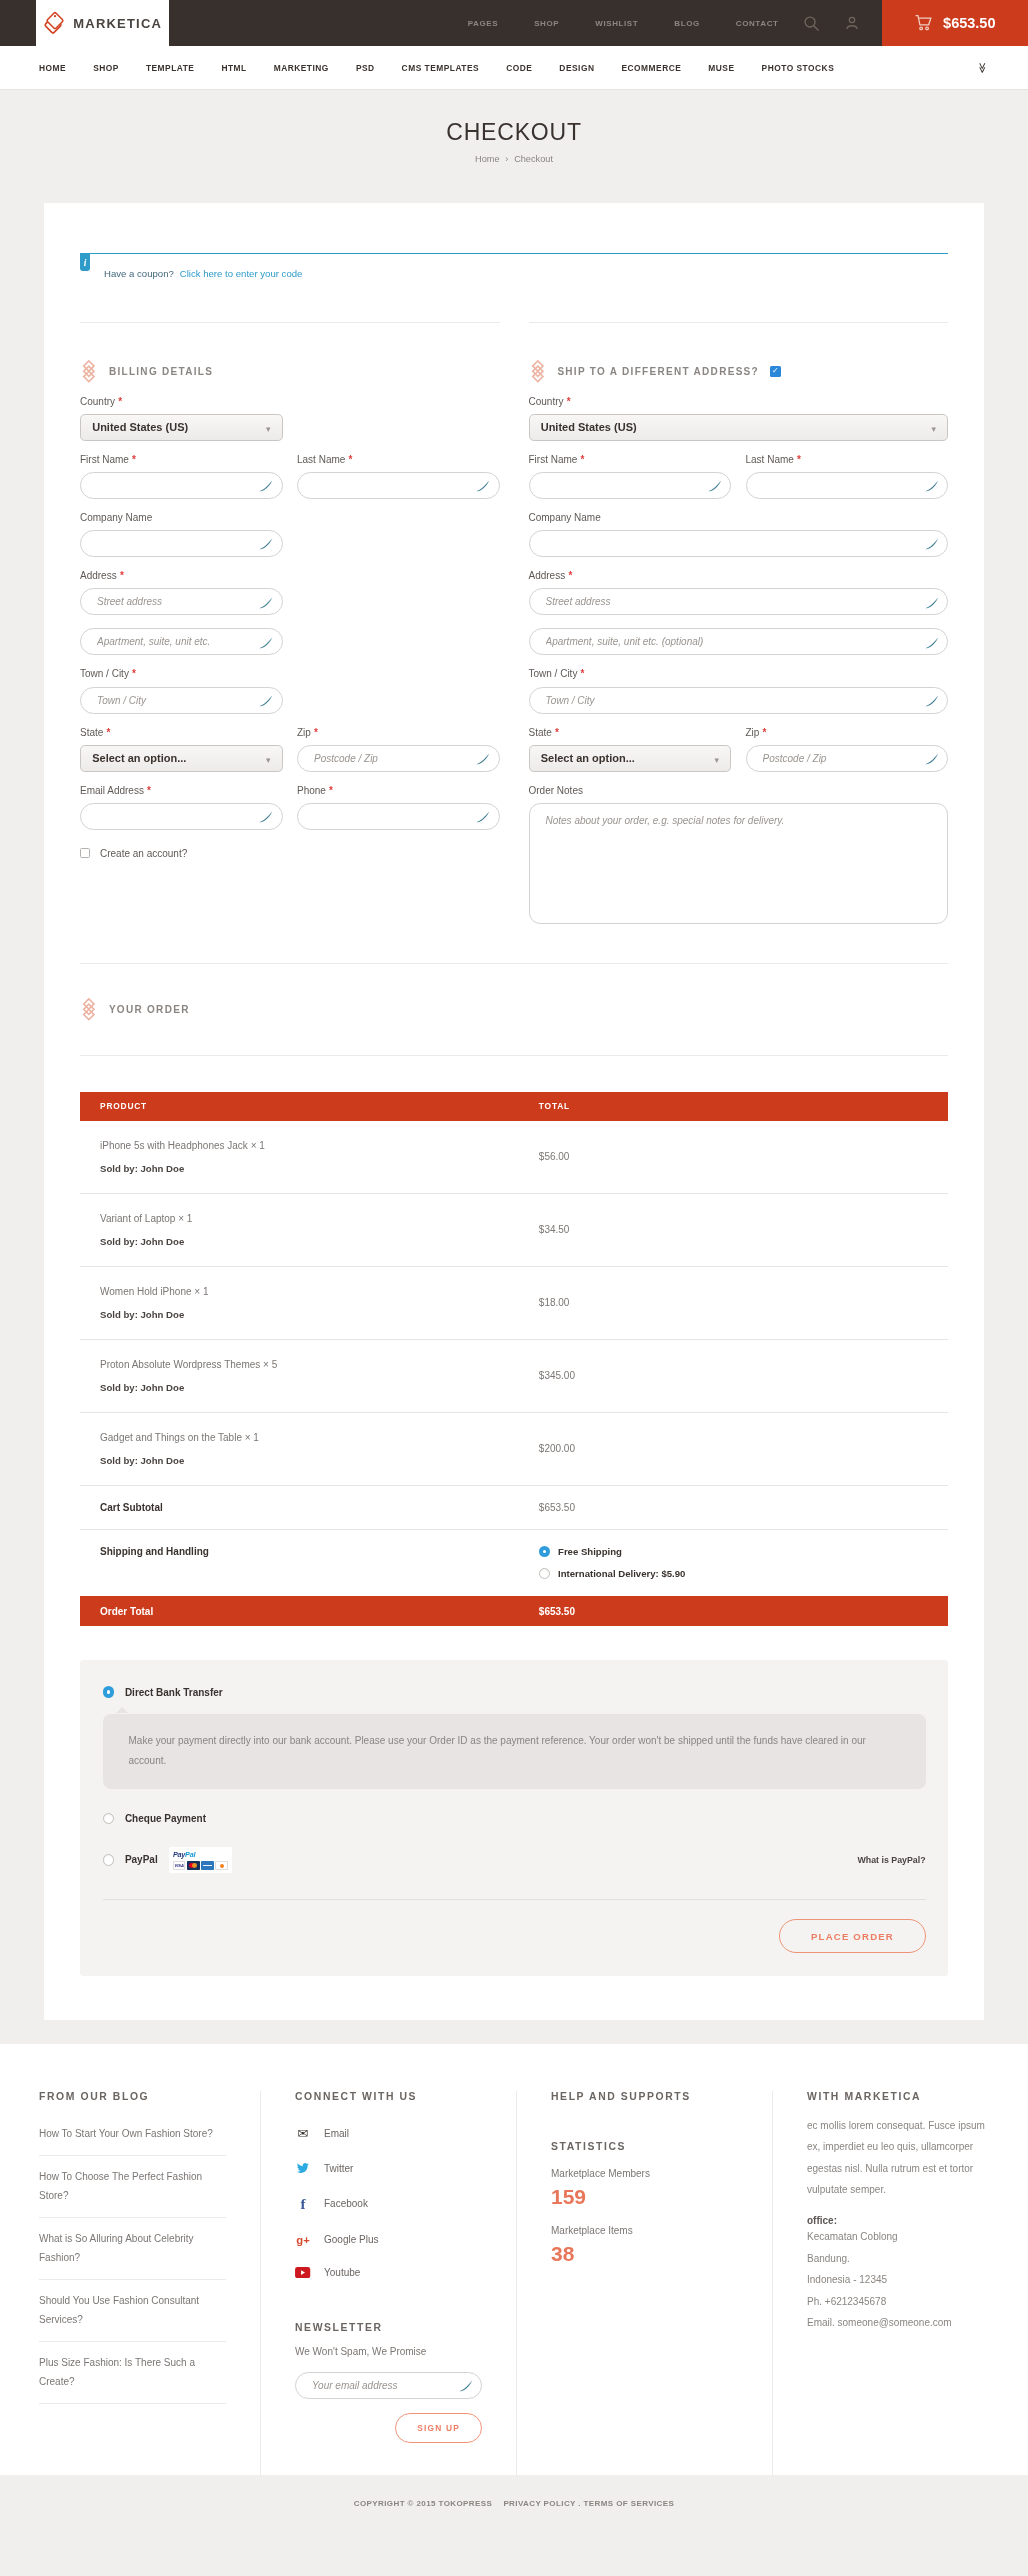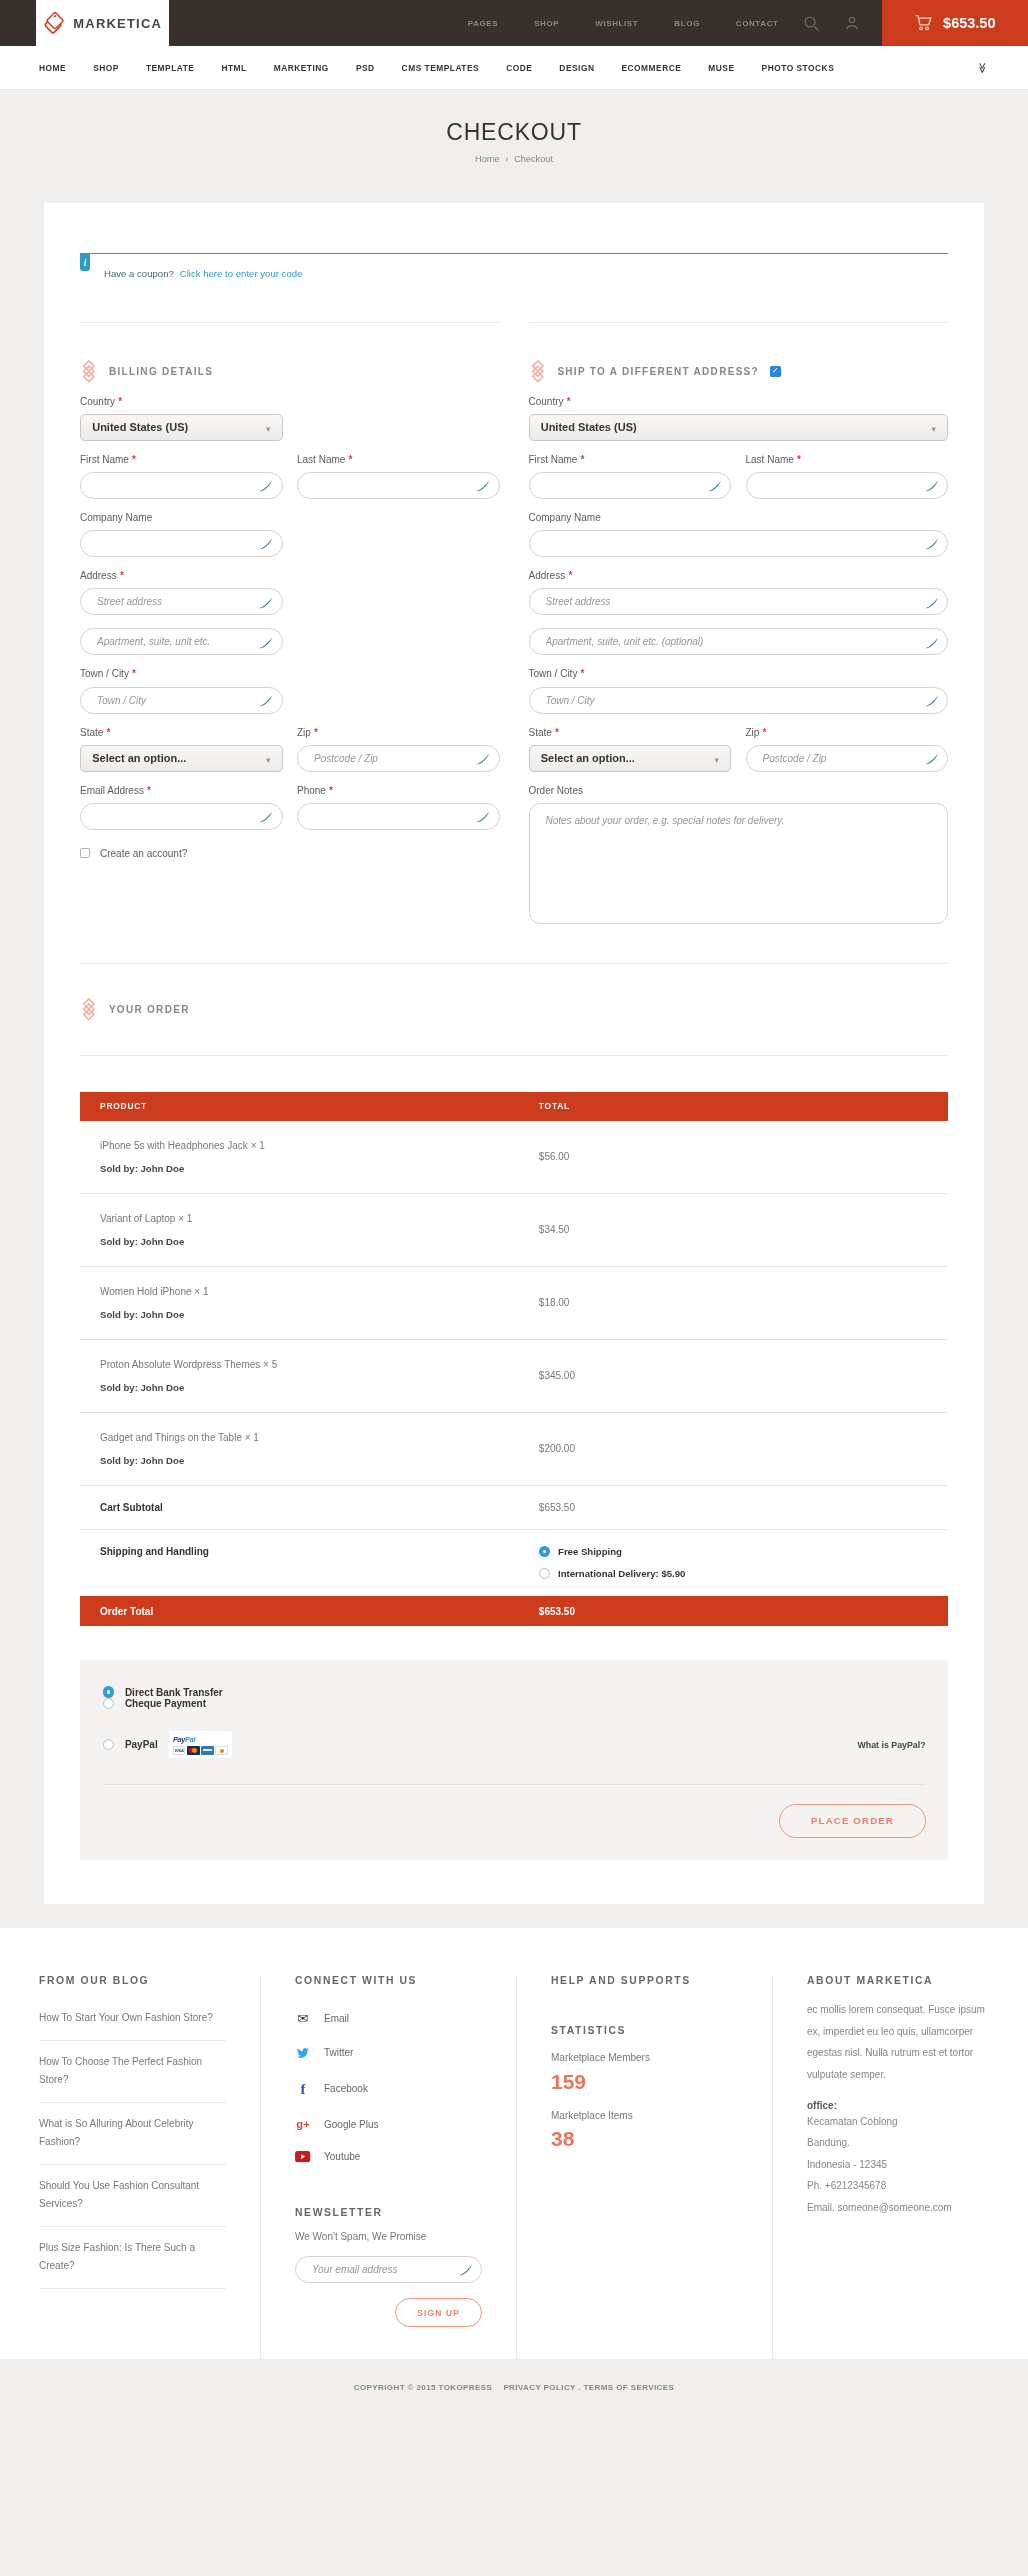--- a/index.html
+++ b/index.html
@@ -507,20 +507,21 @@
         <div class="c1">Order Total</div>
         <div class="c2">$653.50</div>
       </div>
     </div>
 
     <div class="paybox">
       <div class="pm-row">
         <span class="radio on"></span>
         <span class="pm-label">Direct Bank Transfer</span>
       </div>
+      <div class="pm-desc">Make your payment directly into our bank account. Please use your Order ID as the payment reference. Your order won't be shipped until the funds have cleared in our account.</div>
 
       <div class="pm-row">
         <span class="radio off"></span>
         <span class="pm-label">Cheque Payment</span>
       </div>
       <div class="pm-row-gap"></div>
 
       <div class="pm-row">
         <span class="radio off"></span>
         <span class="pm-label">PayPal</span>
@@ -605,21 +606,21 @@
   <div class="fcolm">
     <div class="ftitle">HELP AND SUPPORTS</div>
     <div class="ftitle stat-title">STATISTICS</div>
     <div class="stat-label">Marketplace Members</div>
     <div class="stat-value">159</div>
     <div class="stat-label">Marketplace Items</div>
     <div class="stat-value">38</div>
   </div>
 
   <div class="fcolm">
-    <div class="ftitle">ABOUT MARKETICA</div>
+    <div class="ftitle">WITH MARKETICA</div>
     <div class="about-text">ec mollis lorem consequat. Fusce ipsum ex, imperdiet eu leo quis, ullamcorper egestas nisl. Nulla rutrum est et tortor vulputate semper.</div>
     <div class="office-label">office:</div>
     <div class="office-lines">
       <div>Kecamatan Coblong</div>
       <div>Bandung.</div>
       <div>Indonesia - 12345</div>
       <div>Ph. +6212345678</div>
       <div>Email. someone@someone.com</div>
     </div>
   </div>

